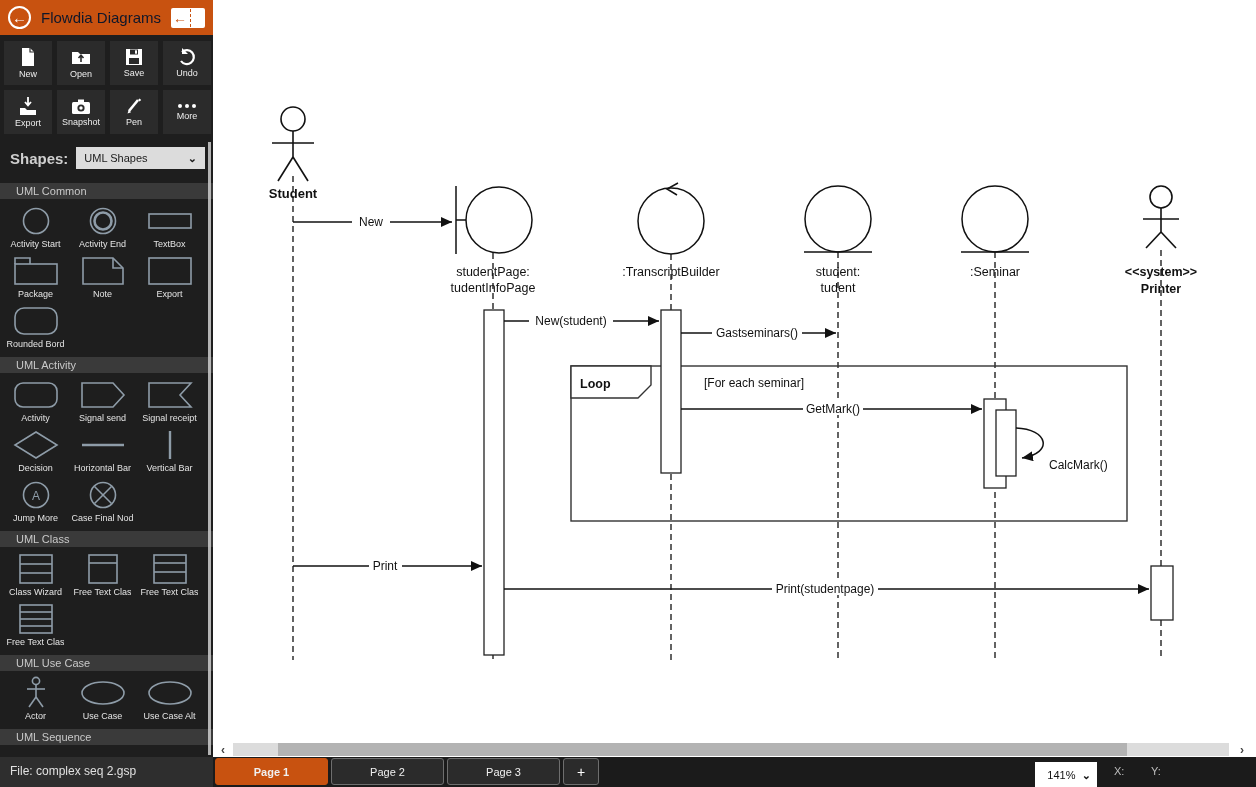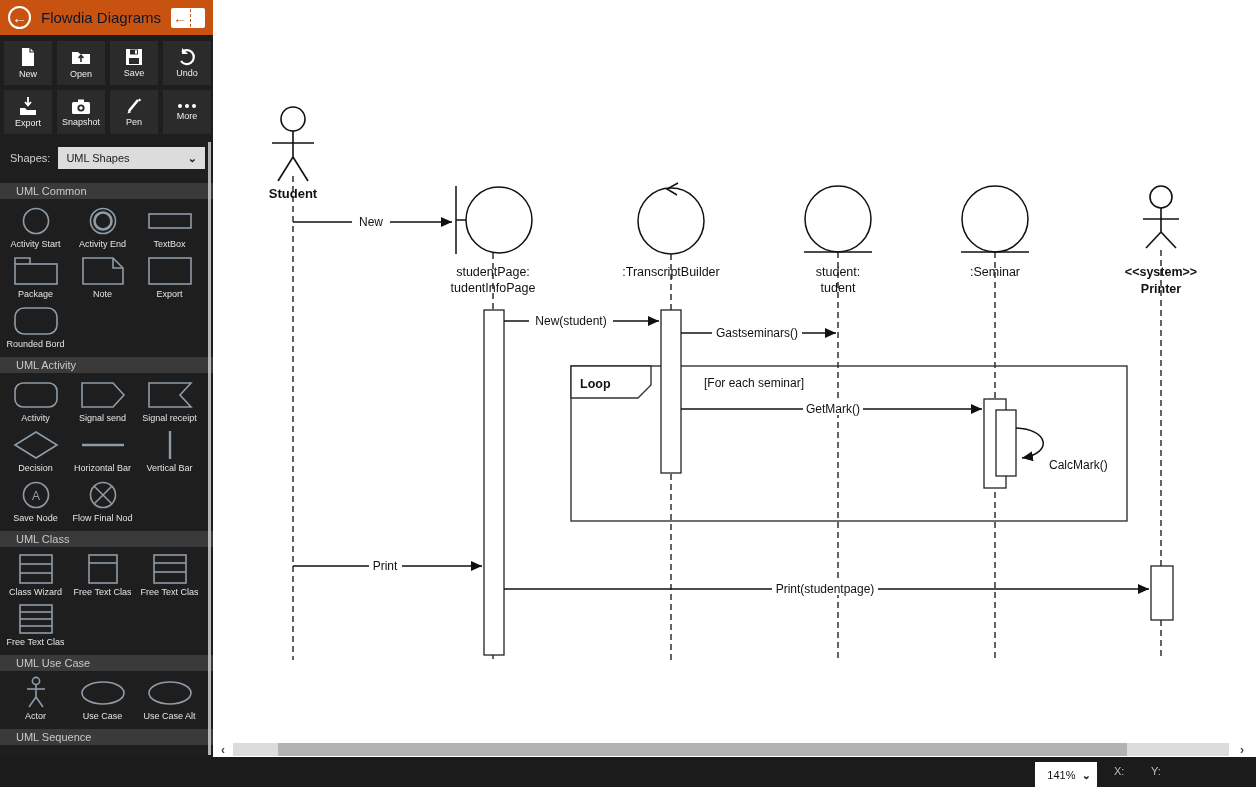--- a/index.html
+++ b/index.html
@@ -14,21 +14,21 @@
   .dock-btn { width:34px; height:20px; background:#fff; border-radius:2px; position:relative; display:flex; align-items:center; }
   .dock-btn .dock-arrow { color:#C85210; font-weight:bold; font-size:14px; margin-left:2px; line-height:1; }
   .dock-btn .dock-dash { position:absolute; left:19px; top:1px; bottom:1px; border-left:1px dashed #C85210; }
 
   .toolbar { display:grid; grid-template-columns:repeat(4,48px); gap:5px; padding:6px 4px 5px 4px; }
   .tool-btn { background:#2B2B2B; height:44px; display:flex; flex-direction:column; align-items:center; justify-content:center; gap:2px; cursor:pointer; }
   .tool-btn svg { display:block; }
   .tool-label { color:#EDEDED; font-size:9px; }
 
   .shapes-row { display:flex; align-items:center; padding:8px 8px 8px 10px; gap:8px; }
-  .shapes-label { color:#CFCFCF; font-size:11px; }
+  .shapes-label { color:#CFCFCF; font-size:15px;font-weight:bold; }
   .shapes-select { flex:1; background:#DCDCDC; height:22px; display:flex; align-items:center; padding:3px 8px; font-size:11px; color:#1a1a1a; cursor:pointer; }
   .shapes-select .sel-text { flex:1; }
   .shapes-select .chev { font-weight:bold; font-size:11px; }
 
   .section-header { background:#3A3A3A; color:#C9C9C9; font-size:11px; padding:2px 16px; height:16px; line-height:13px; margin-top:6px; cursor:pointer; }
   .shape-grid { display:grid; grid-template-columns:repeat(3,67px); padding:0 2px 2px 2px; }
   .shape-item { height:50px; display:flex; flex-direction:column; align-items:center; justify-content:flex-end; cursor:pointer; }
   .shape-item .icon-wrap { height:36px; display:flex; align-items:center; justify-content:center; }
   .shape-item .shape-label { color:#E4E4E4; font-size:9px; white-space:nowrap; max-width:66px; overflow:hidden; }
   .shape-item svg { stroke:#8E9CA8; fill:none; stroke-width:1.6; }
@@ -259,31 +259,31 @@
           </span>
         <span class="shape-label">Vertical Bar</span>
       </div>
       <div class="shape-item">
         <span class="icon-wrap">
             <svg width="30" height="30" viewBox="0 0 30 30">
               <circle cx="15" cy="15" r="12.5"></circle>
               <text x="15" y="19.5" text-anchor="middle" font-size="12" stroke="none" fill="#8E9CA8" font-family="Liberation Sans,sans-serif">A</text>
             </svg>
           </span>
-        <span class="shape-label">Save Node</span>
+        <span class="shape-label">Jump More</span>
       </div>
       <div class="shape-item">
         <span class="icon-wrap">
             <svg width="30" height="30" viewBox="0 0 30 30">
               <circle cx="15" cy="15" r="12.5"></circle>
               <line x1="6.5" y1="6.5" x2="23.5" y2="23.5"></line>
               <line x1="23.5" y1="6.5" x2="6.5" y2="23.5"></line>
             </svg>
           </span>
-        <span class="shape-label">Flow Final Nod</span>
+        <span class="shape-label">Case Final Nod</span>
       </div>
     </div>
 
     <div class="section-header">UML Class</div>
     <div class="shape-grid">
       <div class="shape-item">
         <span class="icon-wrap">
             <svg width="38" height="32" viewBox="0 0 38 32">
               <rect x="3" y="2" width="32" height="28"></rect>
               <line x1="3" y1="11" x2="35" y2="11"></line>
@@ -469,20 +469,27 @@
     <div class="h-scrollbar">
       <div class="h-scroll-left">‹</div>
       <div class="h-track">
         <div class="h-thumb"></div>
       </div>
       <div class="h-scroll-right">›</div>
     </div>
   </div>
 
   <div class="bottombar">
+    <div class="file-area">File:  complex seq 2.gsp</div>
+    <div class="tabs">
+      <div class="page-tab active">Page 1</div>
+      <div class="page-tab">Page 2</div>
+      <div class="page-tab">Page 3</div>
+      <div class="add-tab">+</div>
+    </div>
     <div class="zoom-select">
       <span class="sel-text">141%</span>
       <span class="chev">⌄</span>
     </div>
     <span class="coord-x">X:</span>
     <span class="coord-y">Y:</span>
   </div>
 
 </div>
 

